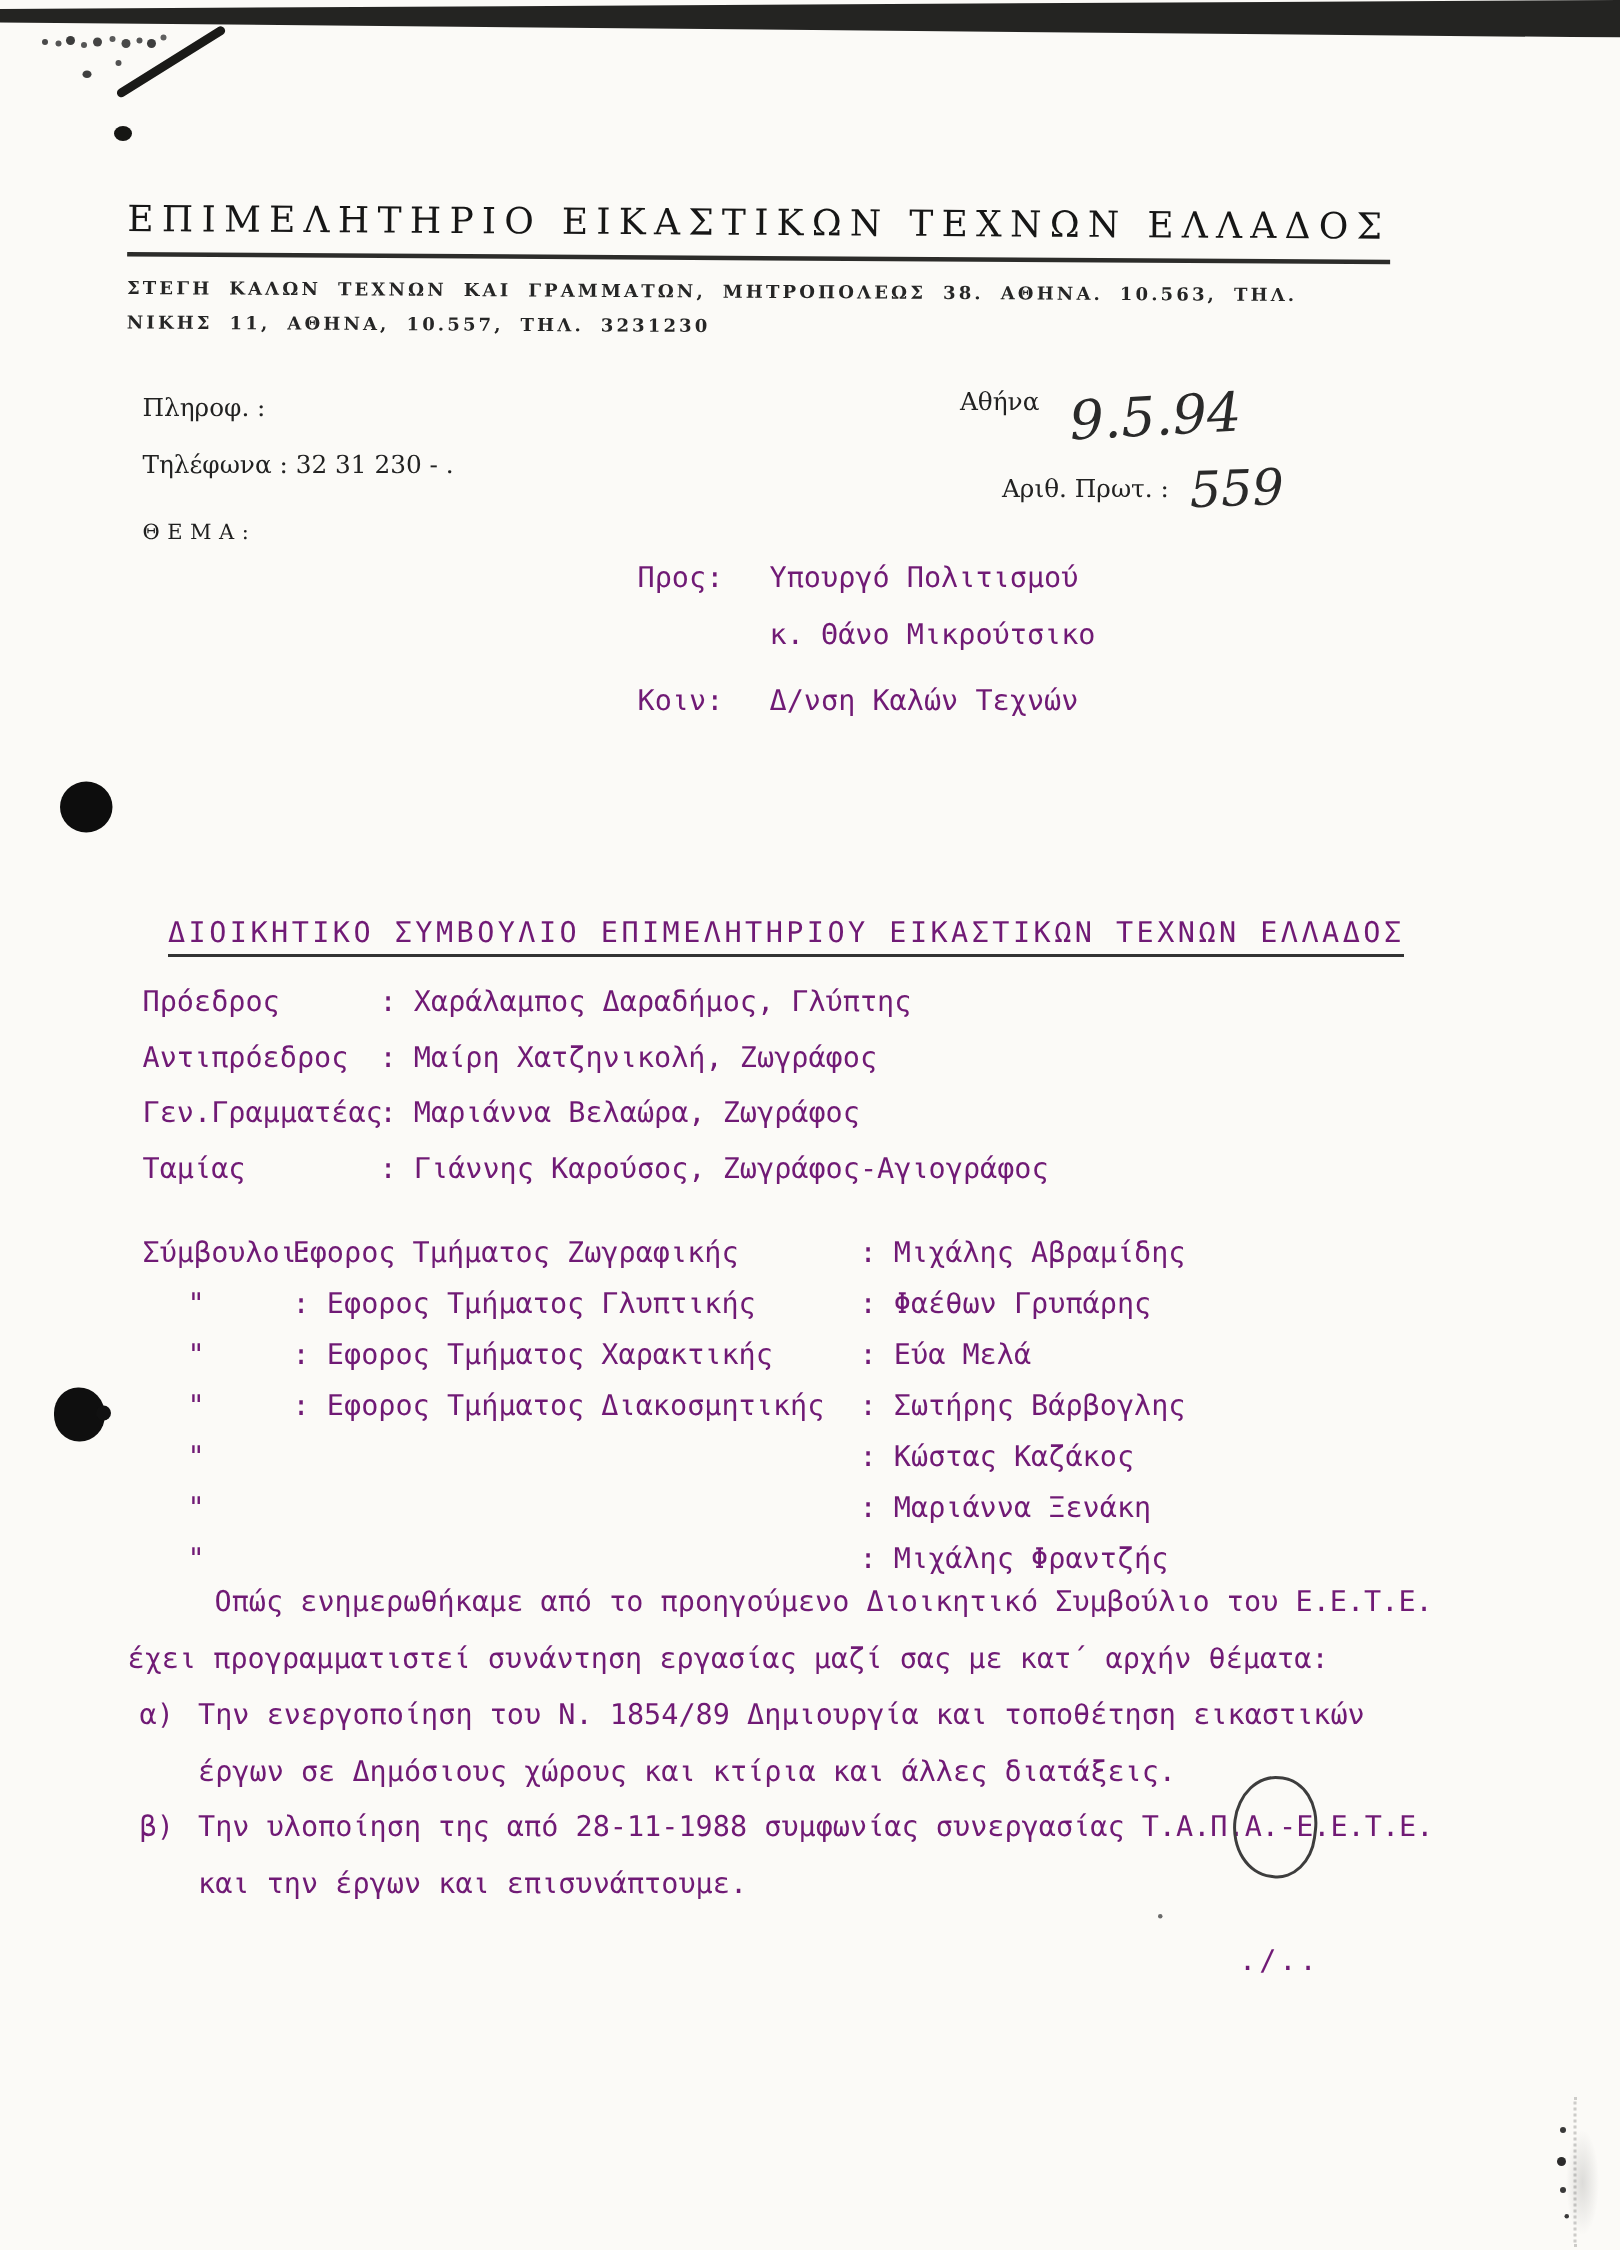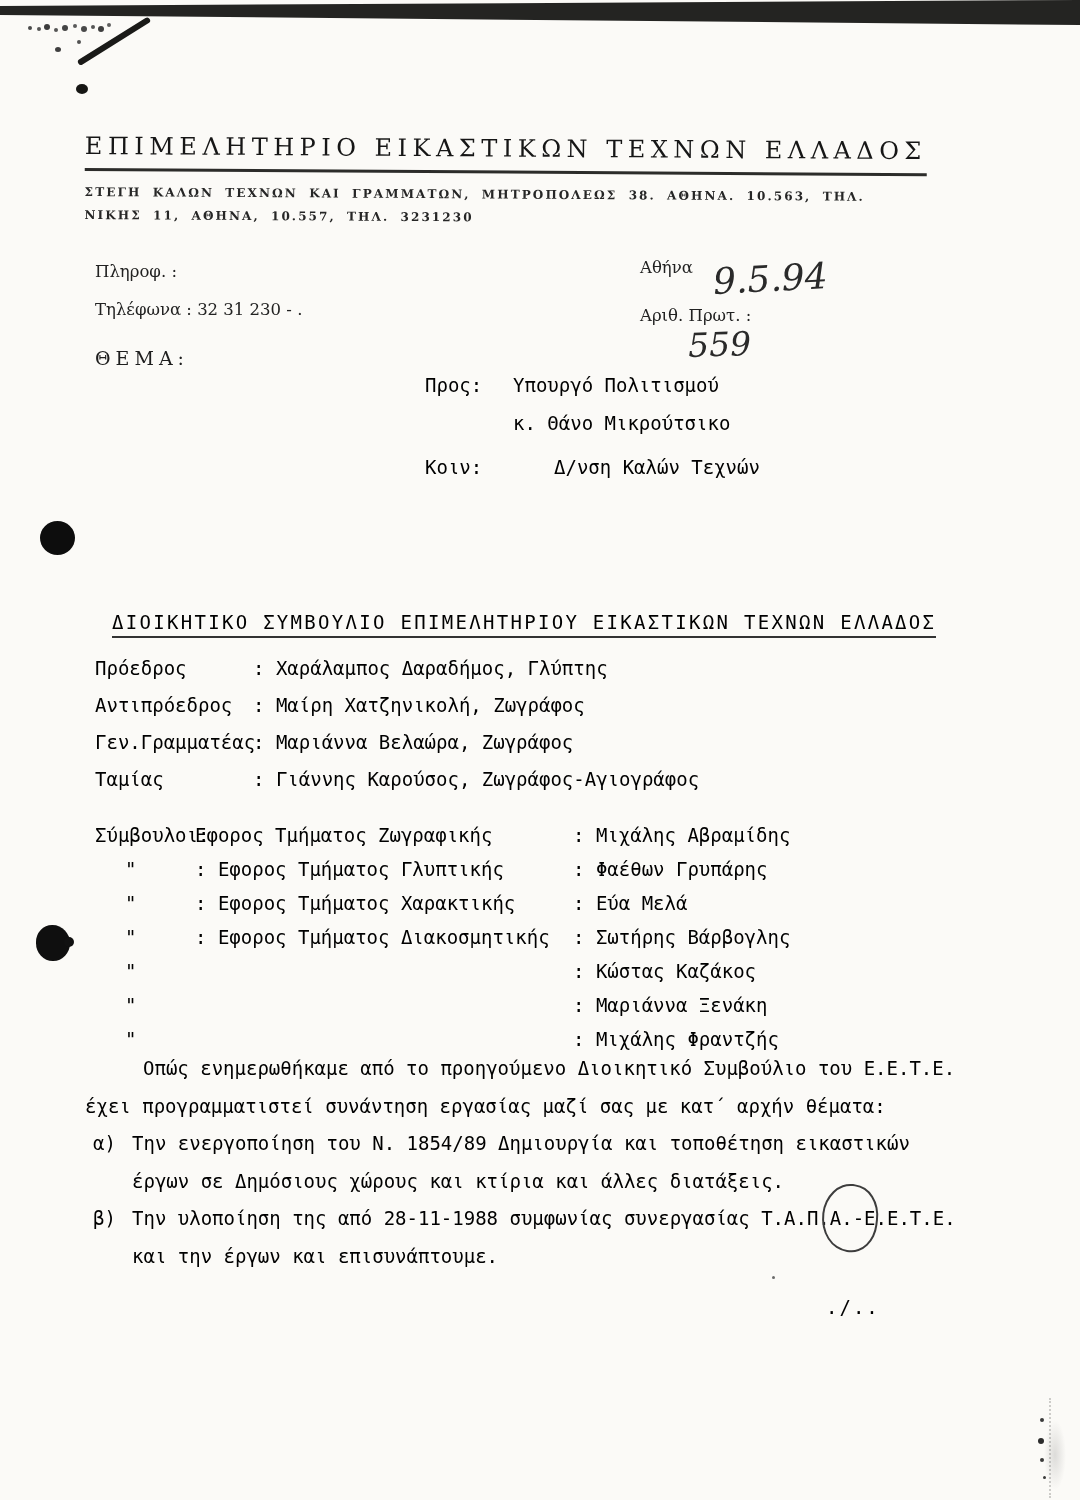--- a/index.html
+++ b/index.html
@@ -1,20 +1,20 @@
 <!DOCTYPE html>
 <html><head>
 <meta charset="utf-8">
 <style>
   html,body{margin:0;padding:0;background:#e8e6e1;}
   #page{
     position:relative;width:1080px;height:1500px;background:#fbfaf7;
     overflow:hidden;color:#1e1e1e;font-family:"DejaVu Serif", serif;
   }
-  .tw{font-family:"DejaVu Sans Mono", monospace;font-size:19px;color:#000000;}
+  .tw{font-family:"DejaVu Sans Mono", monospace;font-size:19px;color:#701a75;}
   .abs{position:absolute;}
 
   
   .scan-band{left:0;top:0;width:1080px;height:28px;background:#242422;
     clip-path:polygon(0 6px,100% 0,100% 25px,0 15px);}
 
   
   .scribble-dots{left:28px;top:26px;width:4px;height:4px;border-radius:50%;background:#4a4a4a;
     box-shadow:9px 1px 0 0 #555,17px -1px 0 1px #3c3c3c,26px 2px 0 0 #565656,
       35px 0 0 1px #444,45px -2px 0 0 #5a5a5a,54px 1px 0 1px #494949,63px -1px 0 0 #555,
@@ -30,31 +30,31 @@
   .org-title{display:inline-block;font-size:24px;letter-spacing:5.5px;white-space:nowrap;
     color:#161616;padding-bottom:8px;border-bottom:3px solid #2c2c2a;}
   .address{margin-top:10px;font-size:12px;font-weight:bold;letter-spacing:2.1px;
     word-spacing:5px;line-height:23px;color:#262626;white-space:nowrap;}
 
   
   .serif-line{font-size:16.5px;color:#222;white-space:nowrap;}
   .hand{font-family:"DejaVu Serif", serif;font-style:italic;color:#2a2a2a;}
   .date-row{left:640px;top:258px;display:flex;align-items:flex-start;}
   .date-hand{font-size:36px;margin-left:20px;transform:rotate(-3deg);display:inline-block;}
-  .proto-row{left:640px;top:306px;display:flex;align-items:flex-end;flex-direction:column;}
+  .proto-row{left:668px;top:306px;display:flex;align-items:center;}
   .proto-hand{font-size:33px;margin-left:14px;transform:rotate(-2deg);display:inline-block;}
 
-  .subject{left:95px;top:347px;font-size:19px;letter-spacing:5px;}
+  .subject{left:95px;top:347px;font-size:14px;letter-spacing:5px;}
 
   
   .recipients{left:425px;top:366px;line-height:38px;}
   .rec-row{display:flex;white-space:nowrap;}
   .rec-label{width:88px;}
   .rec-indent{padding-left:88px;white-space:nowrap;}
-  .rec-cc{margin-top:6px;gap:41px;}
+  .rec-cc{margin-top:6px;}
 
   
   .paragraph{left:95px;top:504px;width:860px;line-height:37.5px;white-space:nowrap;}
   .p-indent{padding-left:46px;}
 
   .section-heading{left:112px;top:611px;}
   .section-heading span{display:inline-block;letter-spacing:2.3px;padding-bottom:3px;
     border-bottom:2px solid #333;white-space:nowrap;}
 
   

